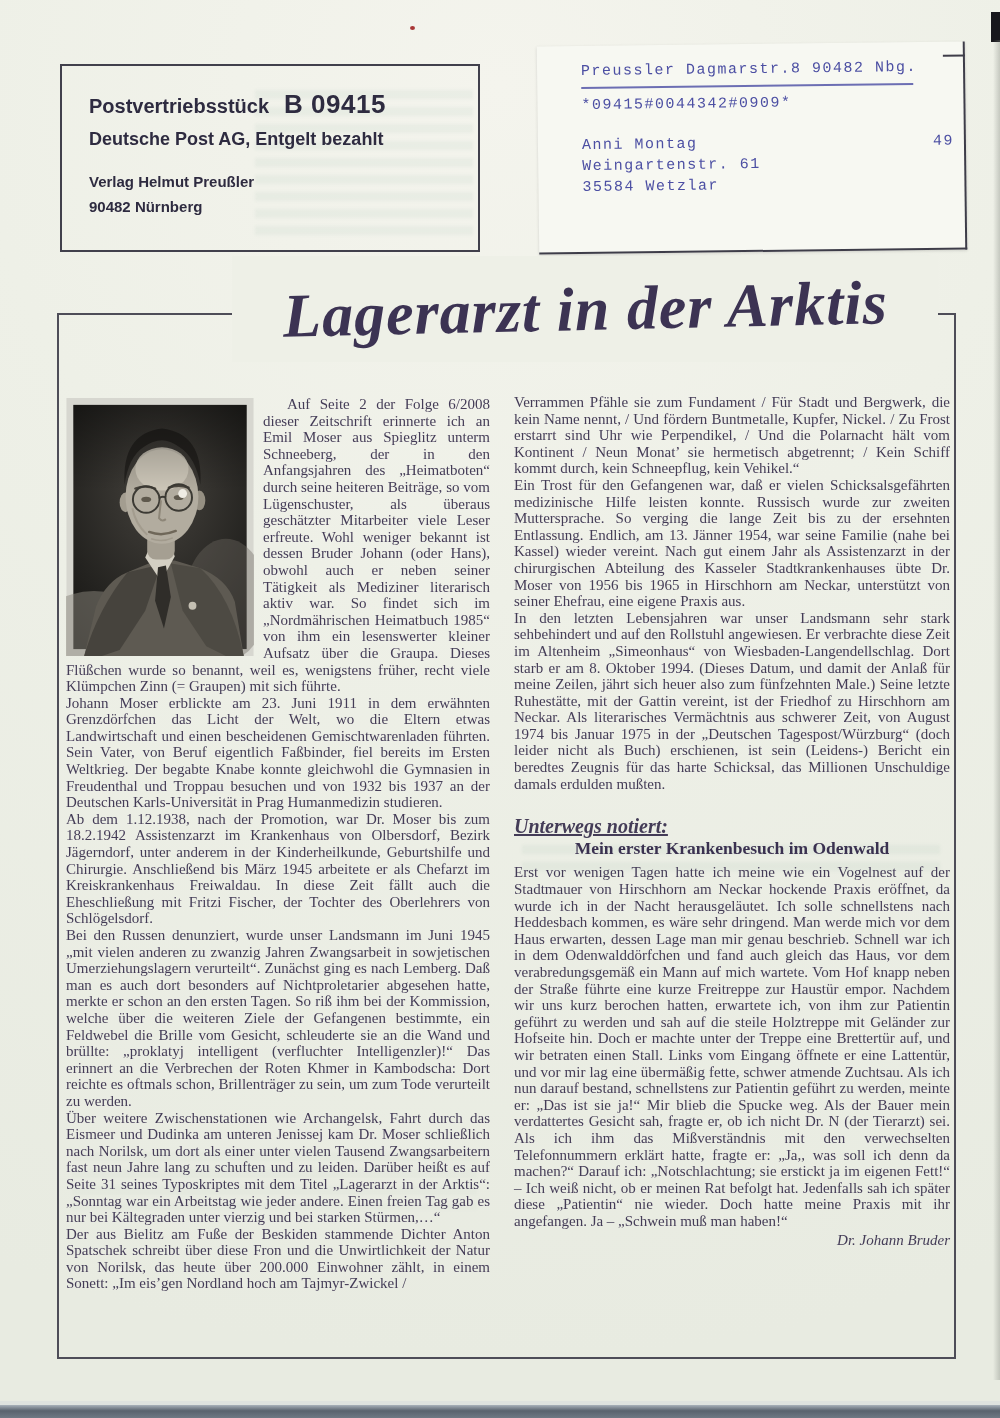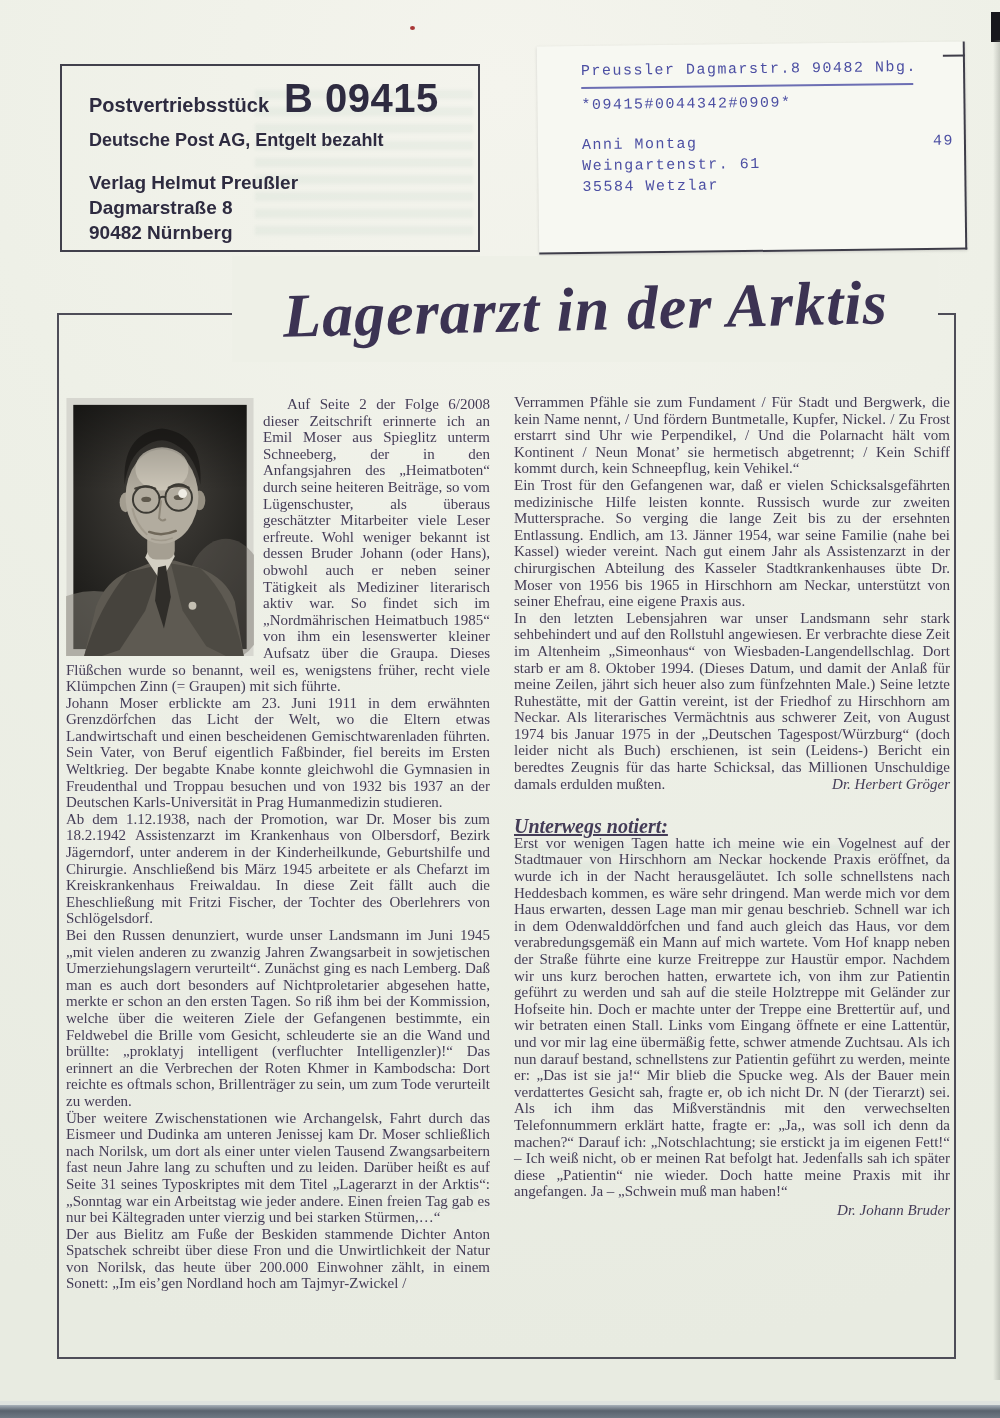--- a/index.html
+++ b/index.html
@@ -19,27 +19,27 @@
     background:linear-gradient(90deg, rgba(0,0,0,0), rgba(120,125,118,.35)); }
   .ghost { position:absolute; filter:blur(1.5px); opacity:.5;
     background:repeating-linear-gradient(180deg, rgba(122,162,146,.17) 0 9px, rgba(122,162,146,0) 9px 17px); }
   #ghost-title  { left:562px; top:240px; width:368px; height:66px; }
   #ghost-postal { left:255px; top:90px;  width:218px; height:150px; }
   #ghost-mid    { left:522px; top:845px; width:418px; height:30px; }
   #ghost-low    { left:72px;  top:1152px; width:405px; height:58px; opacity:.22; }
 
   
   .postal-box { position:absolute; left:60px; top:64px; width:420px; height:188px;
-    border:2px solid #41404c; box-sizing:border-box; padding:10px 0 0 27px;
+    border:2px solid #41404c; box-sizing:border-box; padding:23px 0 0 27px;
     color:#2e2b40; font-family:"Liberation Sans",sans-serif; font-weight:bold; }
   .pv-row { display:flex; align-items:baseline; gap:15px; }
   .pv-label { font-size:20px; }
-  .pv-code  { font-size:40px; letter-spacing:.5px; }
+  .pv-code  { font-size:26px; letter-spacing:.5px; }
   .pv-line2 { font-size:18px; margin-top:9px; }
-  .publisher { margin-top:19px; font-size:19px; line-height:25px; }
+  .publisher { margin-top:19px; font-size:15px; line-height:25px; }
 
   
   .address-label { position:absolute; left:538px; top:44px; width:428px; height:208px;
     background:#f7f8f2; transform:rotate(-0.7deg);
     border-right:2px solid #3e3d49; border-bottom:2px solid #3e3d49; box-sizing:border-box;
     padding:17px 0 0 44px; box-shadow:0 1px 3px rgba(60,60,60,.18);
     font-family:"Liberation Mono","DejaVu Sans Mono",monospace;
     color:#4c4fa3; font-size:15px; letter-spacing:1.5px; white-space:nowrap; }
   .address-label::before { content:""; position:absolute; top:13px; right:-2px; width:22px; height:2px; background:#3e3d49; }
   .label-rule { width:332px; height:2px; background:#5356a8; opacity:.85; margin:7px 0 8px; }
@@ -83,21 +83,20 @@
   <div class="right-shade"></div>
 
   <div class="postal-box">
     <div class="pv-row">
       <span class="pv-label">Postvertriebsstück</span>
       <span class="pv-code">B 09415</span>
     </div>
     <div class="pv-line2">Deutsche Post AG, Entgelt bezahlt</div>
     <div class="publisher">
       <div>Verlag Helmut Preußler</div>
-      <div>Dagmarstraße 8</div>
       <div>90482 Nürnberg</div>
     </div>
   </div>
 
   <div class="address-label">
     <div>Preussler Dagmarstr.8 90482 Nbg.</div>
     <div class="label-rule"></div>
     <div>*09415#0044342#0909*</div>
     <div class="recipient">
       <div class="recipient-row">
@@ -165,22 +164,22 @@
     <p>Ab dem 1.12.1938, nach der Promotion, war Dr. Moser bis zum 18.2.1942 Assistenzarzt im Krankenhaus von Olbersdorf, Bezirk Jägerndorf, unter anderem in der Kinderheilkunde, Geburtshilfe und Chirurgie. Anschließend bis März 1945 arbeitete er als Chefarzt im Kreiskrankenhaus Freiwaldau. In diese Zeit fällt auch die Eheschließung mit Fritzi Fischer, der Tochter des Oberlehrers von Schlögelsdorf.</p>
     <p>Bei den Russen denunziert, wurde unser Landsmann im Juni 1945 „mit vielen anderen zu zwanzig Jahren Zwangsarbeit in sowjetischen Umerziehungslagern verurteilt“. Zunächst ging es nach Lemberg. Daß man es auch dort besonders auf Nichtproletarier abgesehen hatte, merkte er schon an den ersten Tagen. So riß ihm bei der Kommission, welche über die weiteren Ziele der Gefangenen bestimmte, ein Feldwebel die Brille vom Gesicht, schleuderte sie an die Wand und brüllte: „proklatyj intelligent (verfluchter Intelligenzler)!“ Das erinnert an die Verbrechen der Roten Khmer in Kambodscha: Dort reichte es oftmals schon, Brillenträger zu sein, um zum Tode verurteilt zu werden.</p>
     <p>Über weitere Zwischenstationen wie Archangelsk, Fahrt durch das Eismeer und Dudinka am unteren Jenissej kam Dr. Moser schließlich nach Norilsk, um dort als einer unter vielen Tausend Zwangsarbeitern fast neun Jahre lang zu schuften und zu leiden. Darüber heißt es auf Seite 31 seines Typoskriptes mit dem Titel „Lagerarzt in der Arktis“: „Sonntag war ein Arbeitstag wie jeder andere. Einen freien Tag gab es nur bei Kältegraden unter vierzig und bei starken Stürmen,…“</p>
     <p>Der aus Bielitz am Fuße der Beskiden stammende Dichter Anton Spatschek schreibt über diese Fron und die Unwirtlichkeit der Natur von Norilsk, das heute über 200.000 Einwohner zählt, in einem Sonett: „Im eis’gen Nordland hoch am Tajmyr-Zwickel /</p>
   </div>
 
   <div class="col col-right">
     <p>Verrammen Pfähle sie zum Fundament / Für Stadt und Bergwerk, die kein Name nennt, / Und fördern Buntmetalle, Kupfer, Nickel. / Zu Frost erstarrt sind Uhr wie Perpendikel, / Und die Polarnacht hält vom Kontinent / Neun Monat’ sie hermetisch abgetrennt; / Kein Schiff kommt durch, kein Schneepflug, kein Vehikel.“</p>
     <p>Ein Trost für den Gefangenen war, daß er vielen Schicksalsgefährten medizinische Hilfe leisten konnte. Russisch wurde zur zweiten Muttersprache. So verging die lange Zeit bis zu der ersehnten Entlassung. Endlich, am 13. Jänner 1954, war seine Familie (nahe bei Kassel) wieder vereint. Nach gut einem Jahr als Assistenzarzt in der chirurgischen Abteilung des Kasseler Stadtkrankenhauses übte Dr. Moser von 1956 bis 1965 in Hirschhorn am Neckar, unterstützt von seiner Ehefrau, eine eigene Praxis aus.</p>
     <p>In den letzten Lebensjahren war unser Landsmann sehr stark sehbehindert und auf den Rollstuhl angewiesen. Er verbrachte diese Zeit im Altenheim „Simeonhaus“ von Wiesbaden-Langendellschlag. Dort starb er am 8. Oktober 1994. (Dieses Datum, und damit der Anlaß für meine Zeilen, jährt sich heuer also zum fünfzehnten Male.) Seine letzte Ruhestätte, mit der Gattin vereint, ist der Friedhof zu Hirschhorn am Neckar. Als literarisches Vermächtnis aus schwerer Zeit, von August 1974 bis Januar 1975 in der „Deutschen Tagespost/Würzburg“ (doch leider nicht als Buch) erschienen, ist sein (Leidens-) Bericht ein beredtes Zeugnis für das harte Schicksal, das Millionen Unschuldige damals erdulden mußten.</p>
-    <div class="sig">Dr. Herbert Gröger</div>
 
     <div class="kicker">Unterwegs notiert:</div>
+    <h2 class="headline">Mein erster Krankenbesuch im Odenwald</h2>
     <p>Erst vor wenigen Tagen hatte ich meine wie ein Vogelnest auf der Stadtmauer von Hirschhorn am Neckar hockende Praxis eröffnet, da wurde ich in der Nacht herausgeläutet. Ich solle schnellstens nach Heddesbach kommen, es wäre sehr dringend. Man werde mich vor dem Haus erwarten, dessen Lage man mir genau beschrieb. Schnell war ich in dem Odenwalddörfchen und fand auch gleich das Haus, vor dem verabredungsgemäß ein Mann auf mich wartete. Vom Hof knapp neben der Straße führte eine kurze Freitreppe zur Haustür empor. Nachdem wir uns kurz berochen hatten, erwartete ich, von ihm zur Patientin geführt zu werden und sah auf die steile Holztreppe mit Geländer zur Hofseite hin. Doch er machte unter der Treppe eine Brettertür auf, und wir betraten einen Stall. Links vom Eingang öffnete er eine Lattentür, und vor mir lag eine übermäßig fette, schwer atmende Zuchtsau. Als ich nun darauf bestand, schnellstens zur Patientin geführt zu werden, meinte er: „Das ist sie ja!“ Mir blieb die Spucke weg. Als der Bauer mein verdattertes Gesicht sah, fragte er, ob ich nicht Dr. N (der Tierarzt) sei. Als ich ihm das Mißverständnis mit den verwechselten Telefonnummern erklärt hatte, fragte er: „Ja,, was soll ich denn da machen?“ Darauf ich: „Notschlachtung; sie erstickt ja im eigenen Fett!“ – Ich weiß nicht, ob er meinen Rat befolgt hat. Jedenfalls sah ich später diese „Patientin“ nie wieder. Doch hatte meine Praxis mit ihr angefangen. Ja – „Schwein muß man haben!“</p>
     <div class="sig sig2">Dr. Johann Bruder</div>
   </div>
 
   <div class="scan-strip-light"></div>
   <div class="scan-strip"></div>
 </div>
 
 </body></html>

